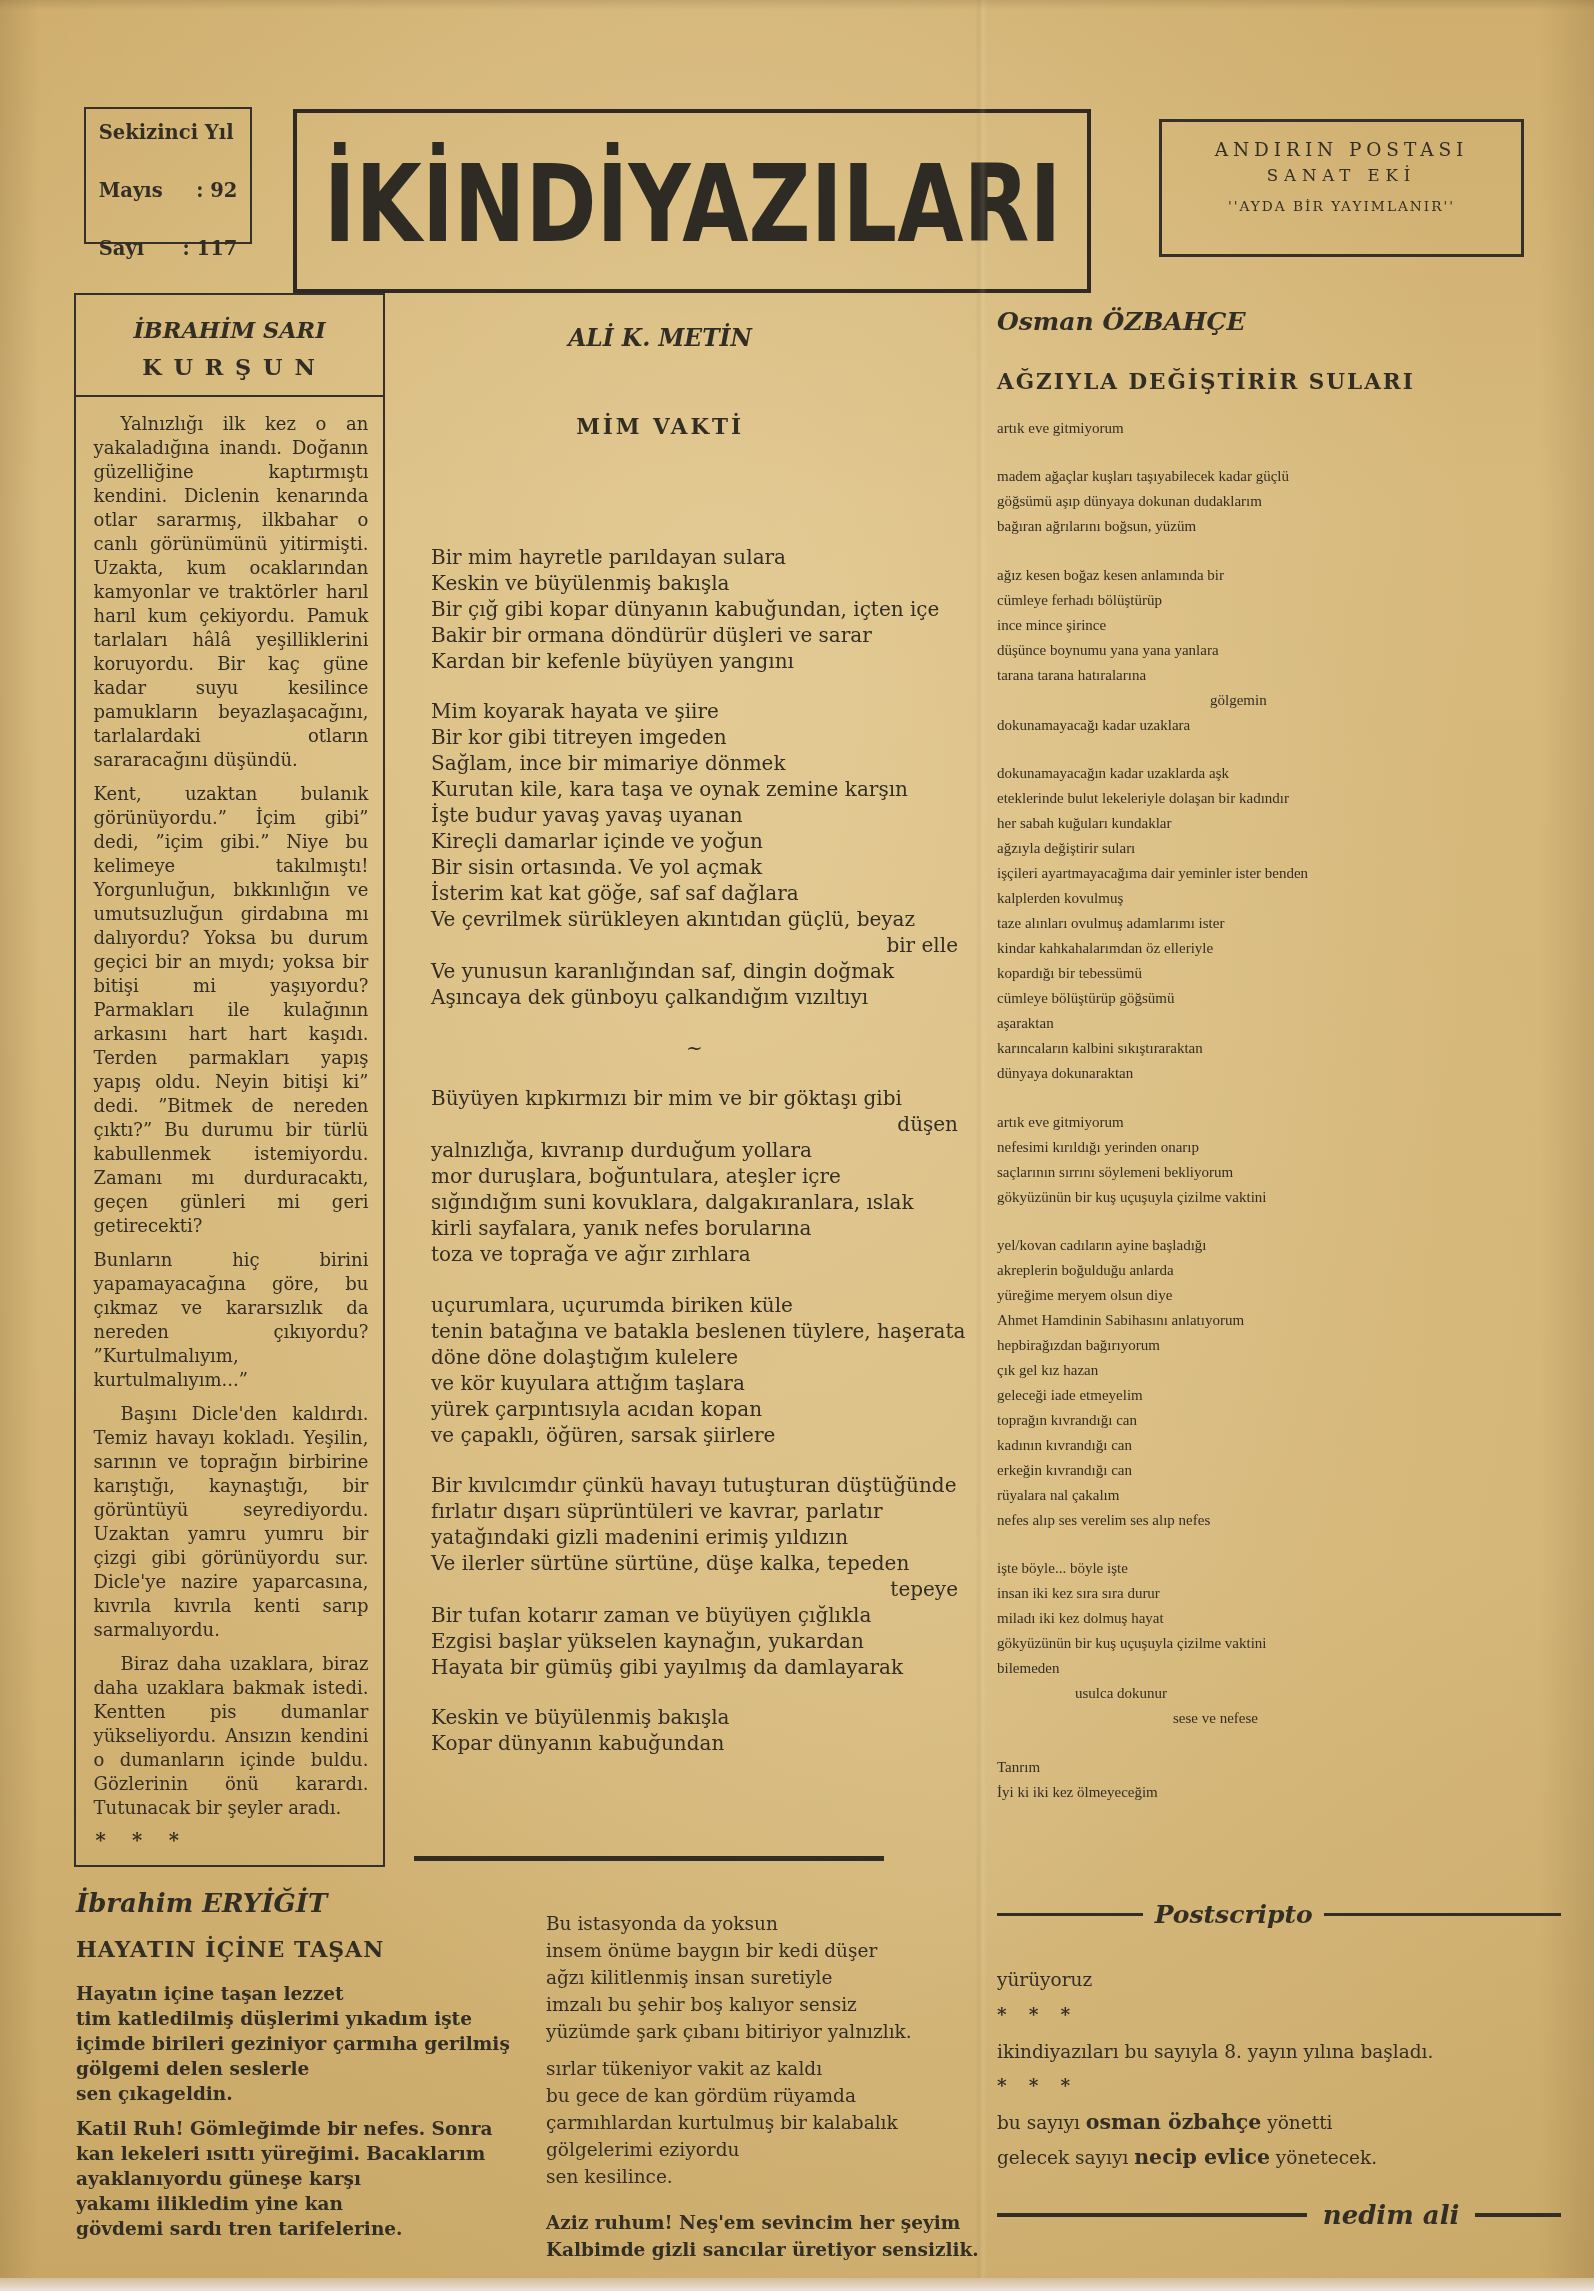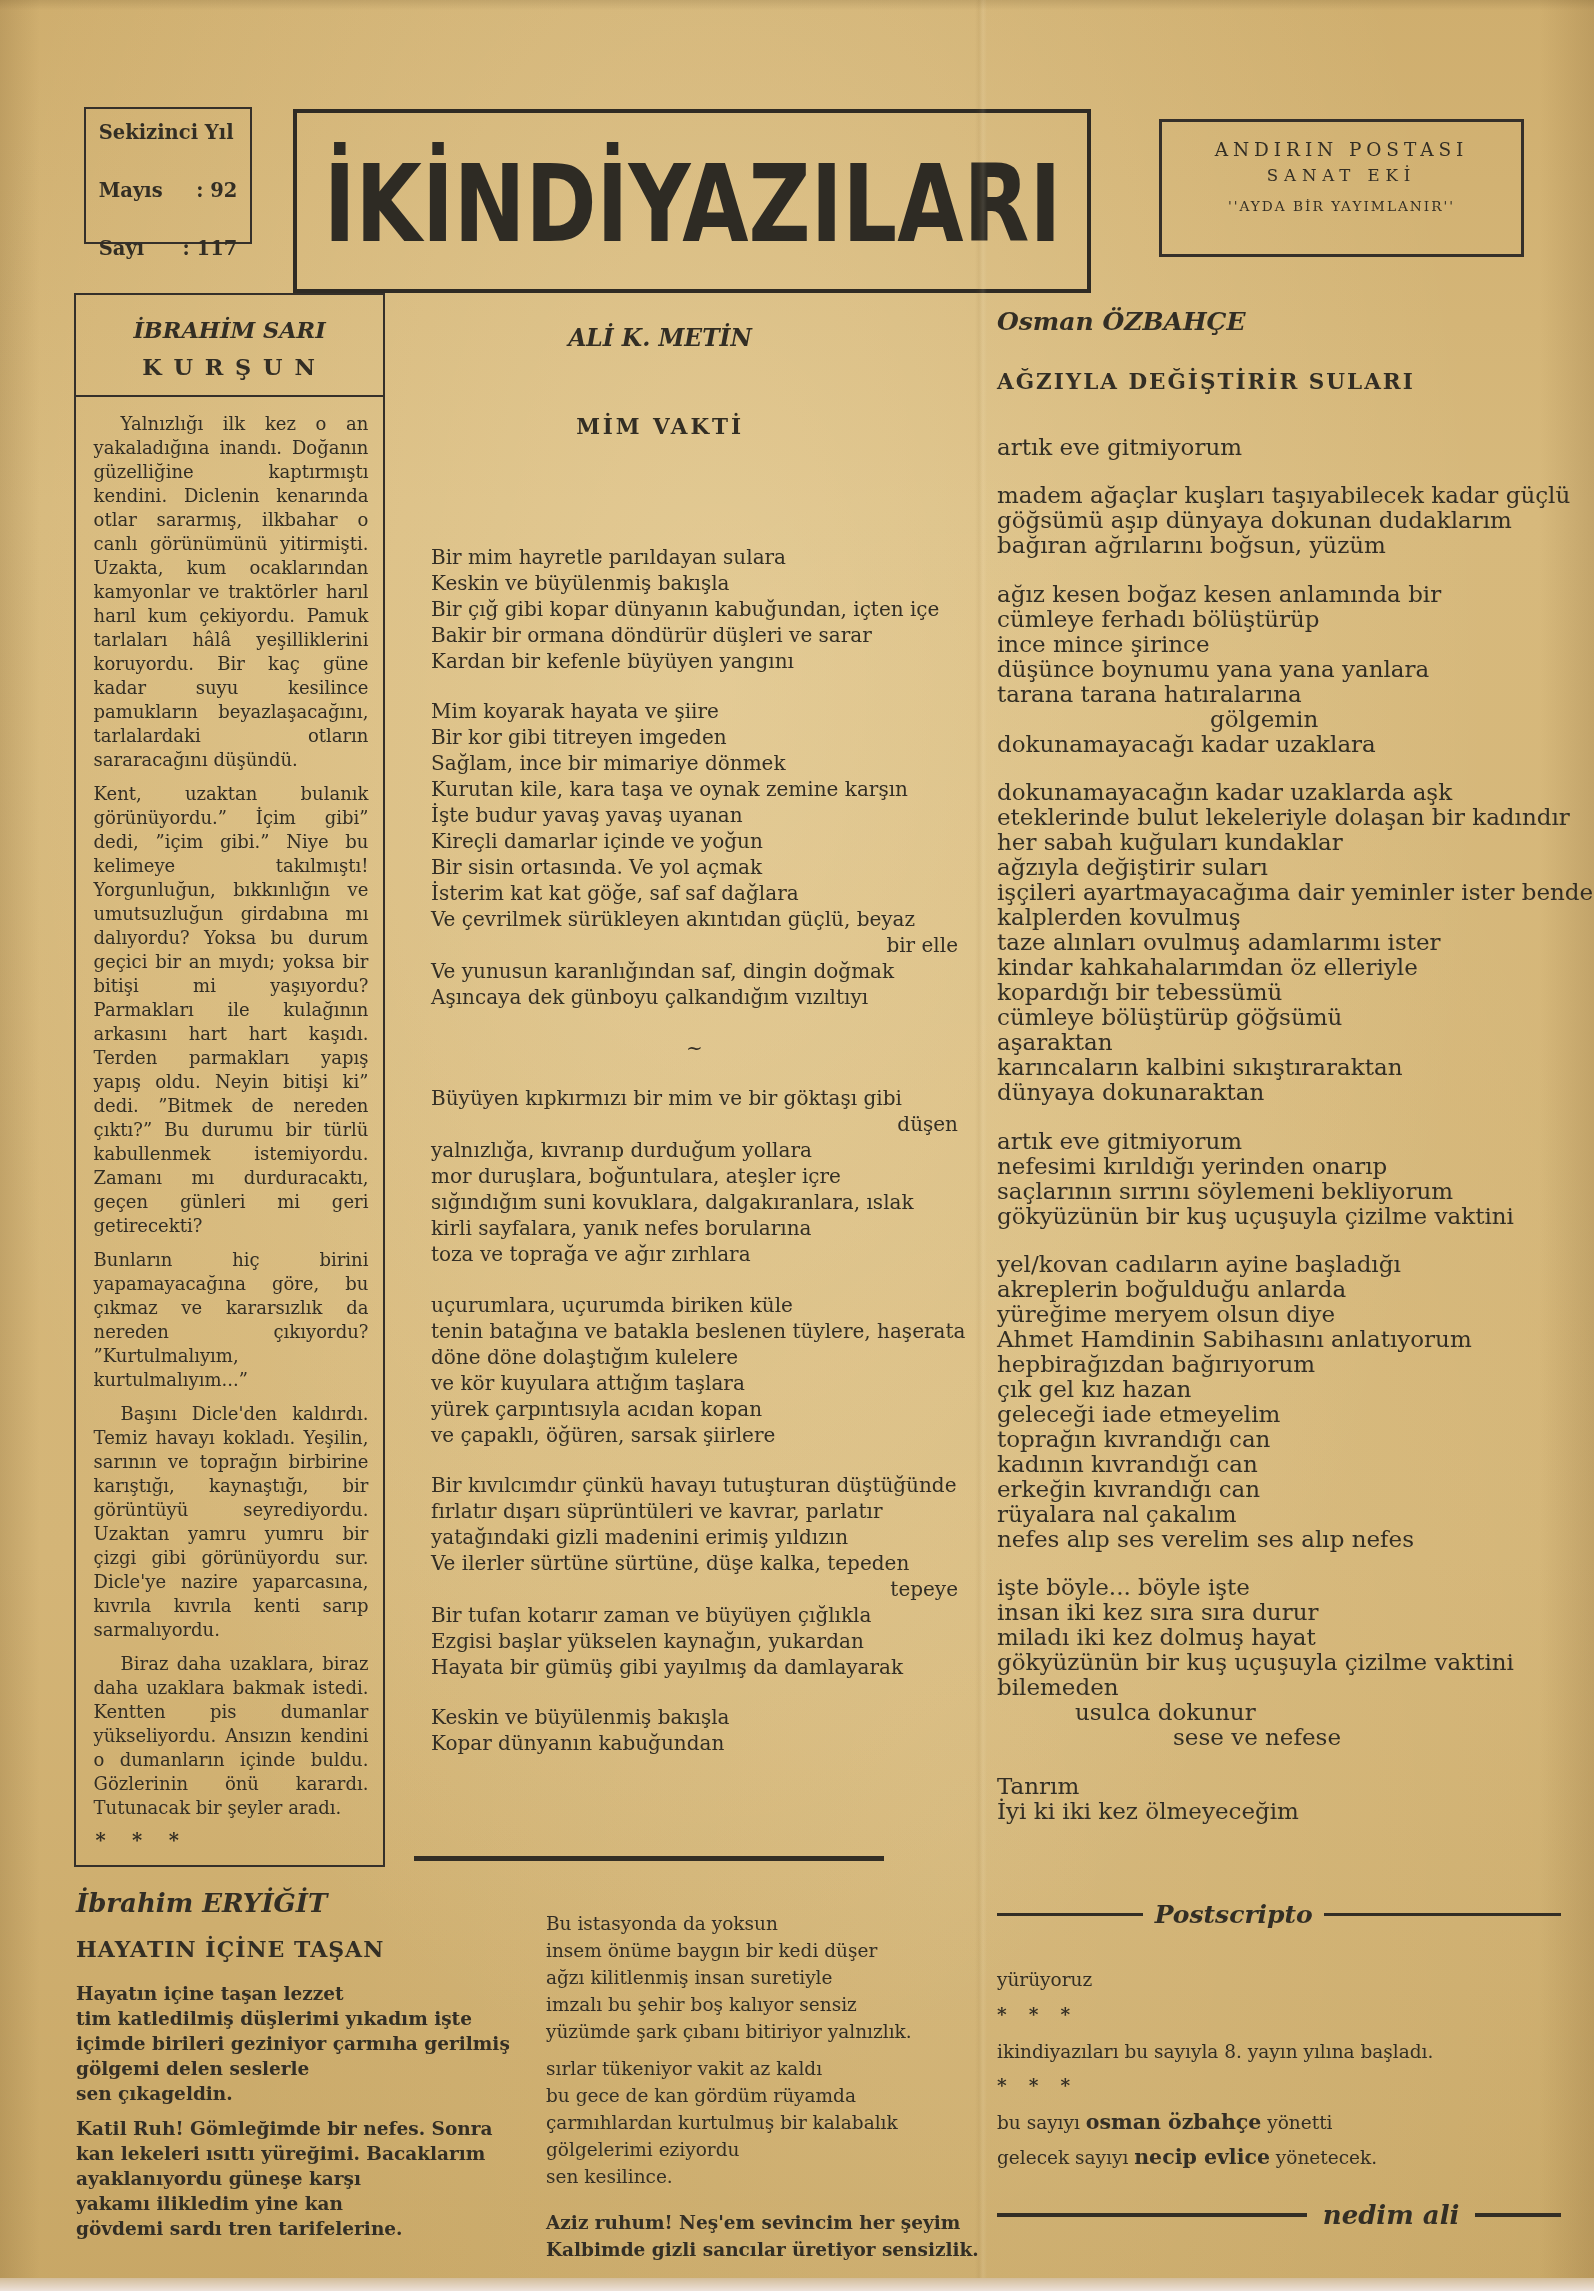--- a/index.html
+++ b/index.html
@@ -60,21 +60,21 @@
   .mid-rule{position:absolute;left:414px;top:1856px;width:470px;height:4.9px;background:#332e25;}
 
   .station{position:absolute;left:546px;top:1910px;width:449px;font-size:18.5px;line-height:27px;}
   .station .stanza{margin-bottom:9.8px;}
   .station .stanza:last-child{margin-top:19.5px;}
 
   
   .sular{position:absolute;left:997px;top:307px;width:564px;}
   .sular-author{font-style:italic;font-weight:bold;font-size:25px;}
   .sular-title{font-weight:bold;font-size:21.5px;letter-spacing:2px;margin-top:33px;}
-  .sular .stanzas{margin-top:41px;font-size:23px;line-height:25px;}
+  .sular .stanzas{margin-top:22px;font-size:15px;line-height:25px;font-family:Liberation Serif, serif;}
   .sular .stanza{margin-bottom:23.4px;}
 
   
   .postscripto{position:absolute;left:997px;top:1900px;width:564px;}
   .ps-head{display:flex;align-items:center;}
   .ps-rule{height:3.9px;background:#332e25;flex:0 0 146px;}
   .ps-rule.grow{flex:1;}
   .ps-title{font-style:italic;font-weight:bold;font-size:25px;margin:0 11.7px;}
   .ps-lines{margin-top:37px;font-size:18.5px;line-height:27px;}
   .ps-line{margin-bottom:7.8px;}

